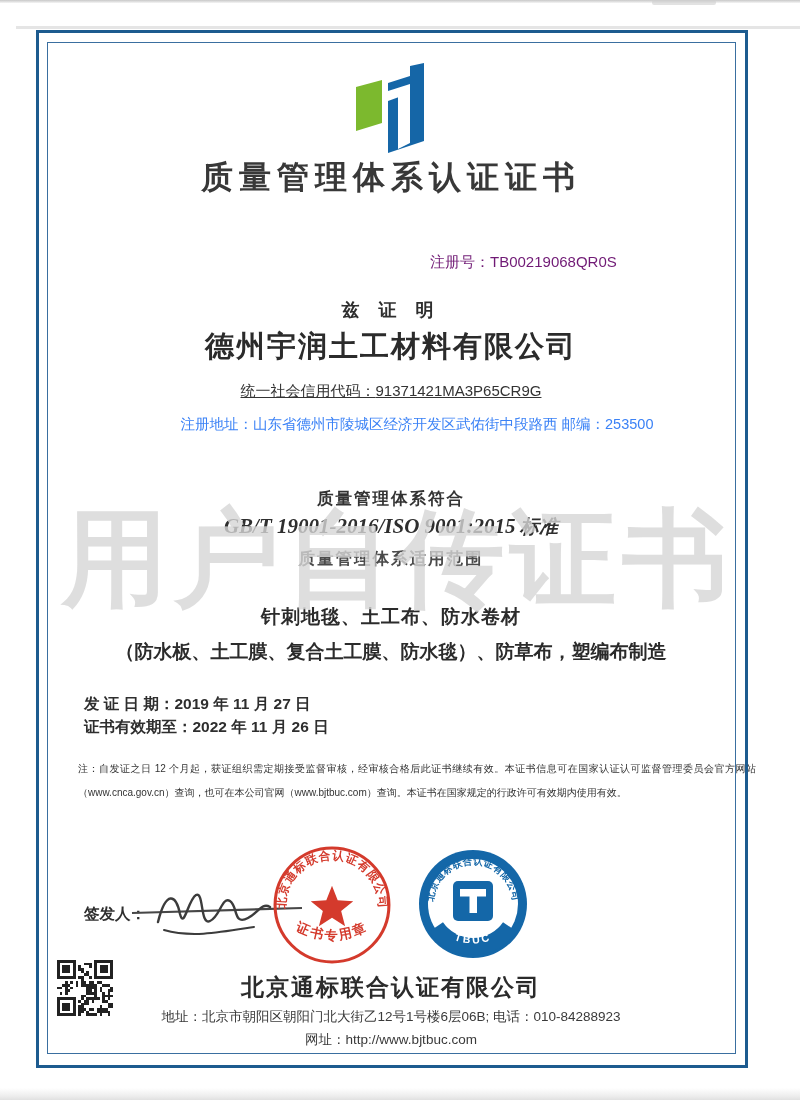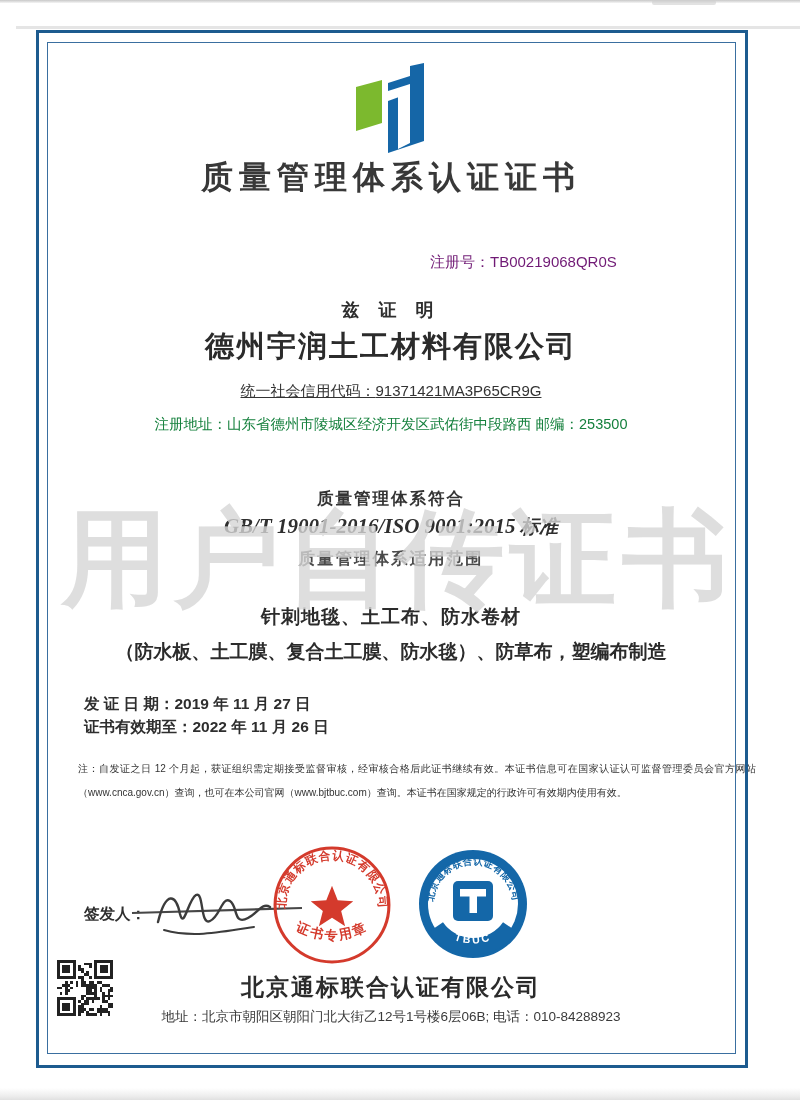--- a/index.html
+++ b/index.html
@@ -19,21 +19,21 @@
   .frame-inner{position:absolute;left:47px;top:42px;width:687px;height:1010px;
     border:1.5px solid #3a6fa0;z-index:3;pointer-events:none;}
   
   .cline{position:absolute;left:36px;width:710px;text-align:center;z-index:1;}
   .logo{position:absolute;left:354px;top:60px;width:74px;height:98px;z-index:1;}
   .title{top:156px;font-size:32px;font-weight:600;letter-spacing:6px;color:#383838;margin:0;}
   .regline{position:absolute;left:430px;top:253px;font-size:15px;color:#701a75;z-index:1;}
   .certify{top:298px;font-size:18px;font-weight:bold;letter-spacing:7px;color:#2e2e2e;}
   .company{top:327px;font-size:29px;font-weight:bold;letter-spacing:2px;color:#2b2b2b;}
   .credit{top:382px;font-size:15px;color:#333;text-decoration:underline;}
-  .addr{font-size:14.5px;color:#15803d;}
+  .addr{font-size:14.5px;color:#3b82f6;margin-left:26px;}
   .addr1{top:415px;} .addr2{top:443px;}
   .conform{top:488px;font-size:16.5px;font-weight:bold;letter-spacing:2px;color:#333;}
   .stdline{top:514px;font-style:italic;}
   .stdline .latin{font-family:"Liberation Serif","DejaVu Serif",serif;font-size:21px;font-weight:bold;color:#2e2e2e;}
   .stdline .suffix{font-size:19px;font-weight:bold;color:#2e2e2e;}
   .scopehead{top:548px;font-size:16.5px;font-weight:bold;letter-spacing:2px;color:#4a4a4a;}
   .scope1{top:604px;font-size:19px;font-weight:bold;letter-spacing:1px;color:#2b2b2b;}
   .scope2{top:639px;font-size:19px;font-weight:bold;color:#2b2b2b;}
   .dates{position:absolute;left:84px;top:692px;font-size:15.5px;font-weight:bold;
     line-height:23px;color:#2e2e2e;z-index:1;}
@@ -264,15 +264,16 @@
       <rect x="14" y="0" width="7" height="7" fill="#222"></rect>
       <rect x="15" y="1" width="5" height="5" fill="#fff"></rect>
       <rect x="16" y="2" width="3" height="3" fill="#222"></rect>
       <rect x="0" y="14" width="7" height="7" fill="#222"></rect>
       <rect x="1" y="15" width="5" height="5" fill="#fff"></rect>
       <rect x="2" y="16" width="3" height="3" fill="#222"></rect>
     </svg>
 
   <div class="cline f-company">北京通标联合认证有限公司</div>
   <div class="cline f-addr">地址：北京市朝阳区朝阳门北大街乙12号1号楼6层06B; 电话：010-84288923</div>
+  <div class="cline f-web">网址：http://www.bjtbuc.com</div>
 
   <div class="watermark">用户自传证书</div>
 </div>
 
 </body></html>

